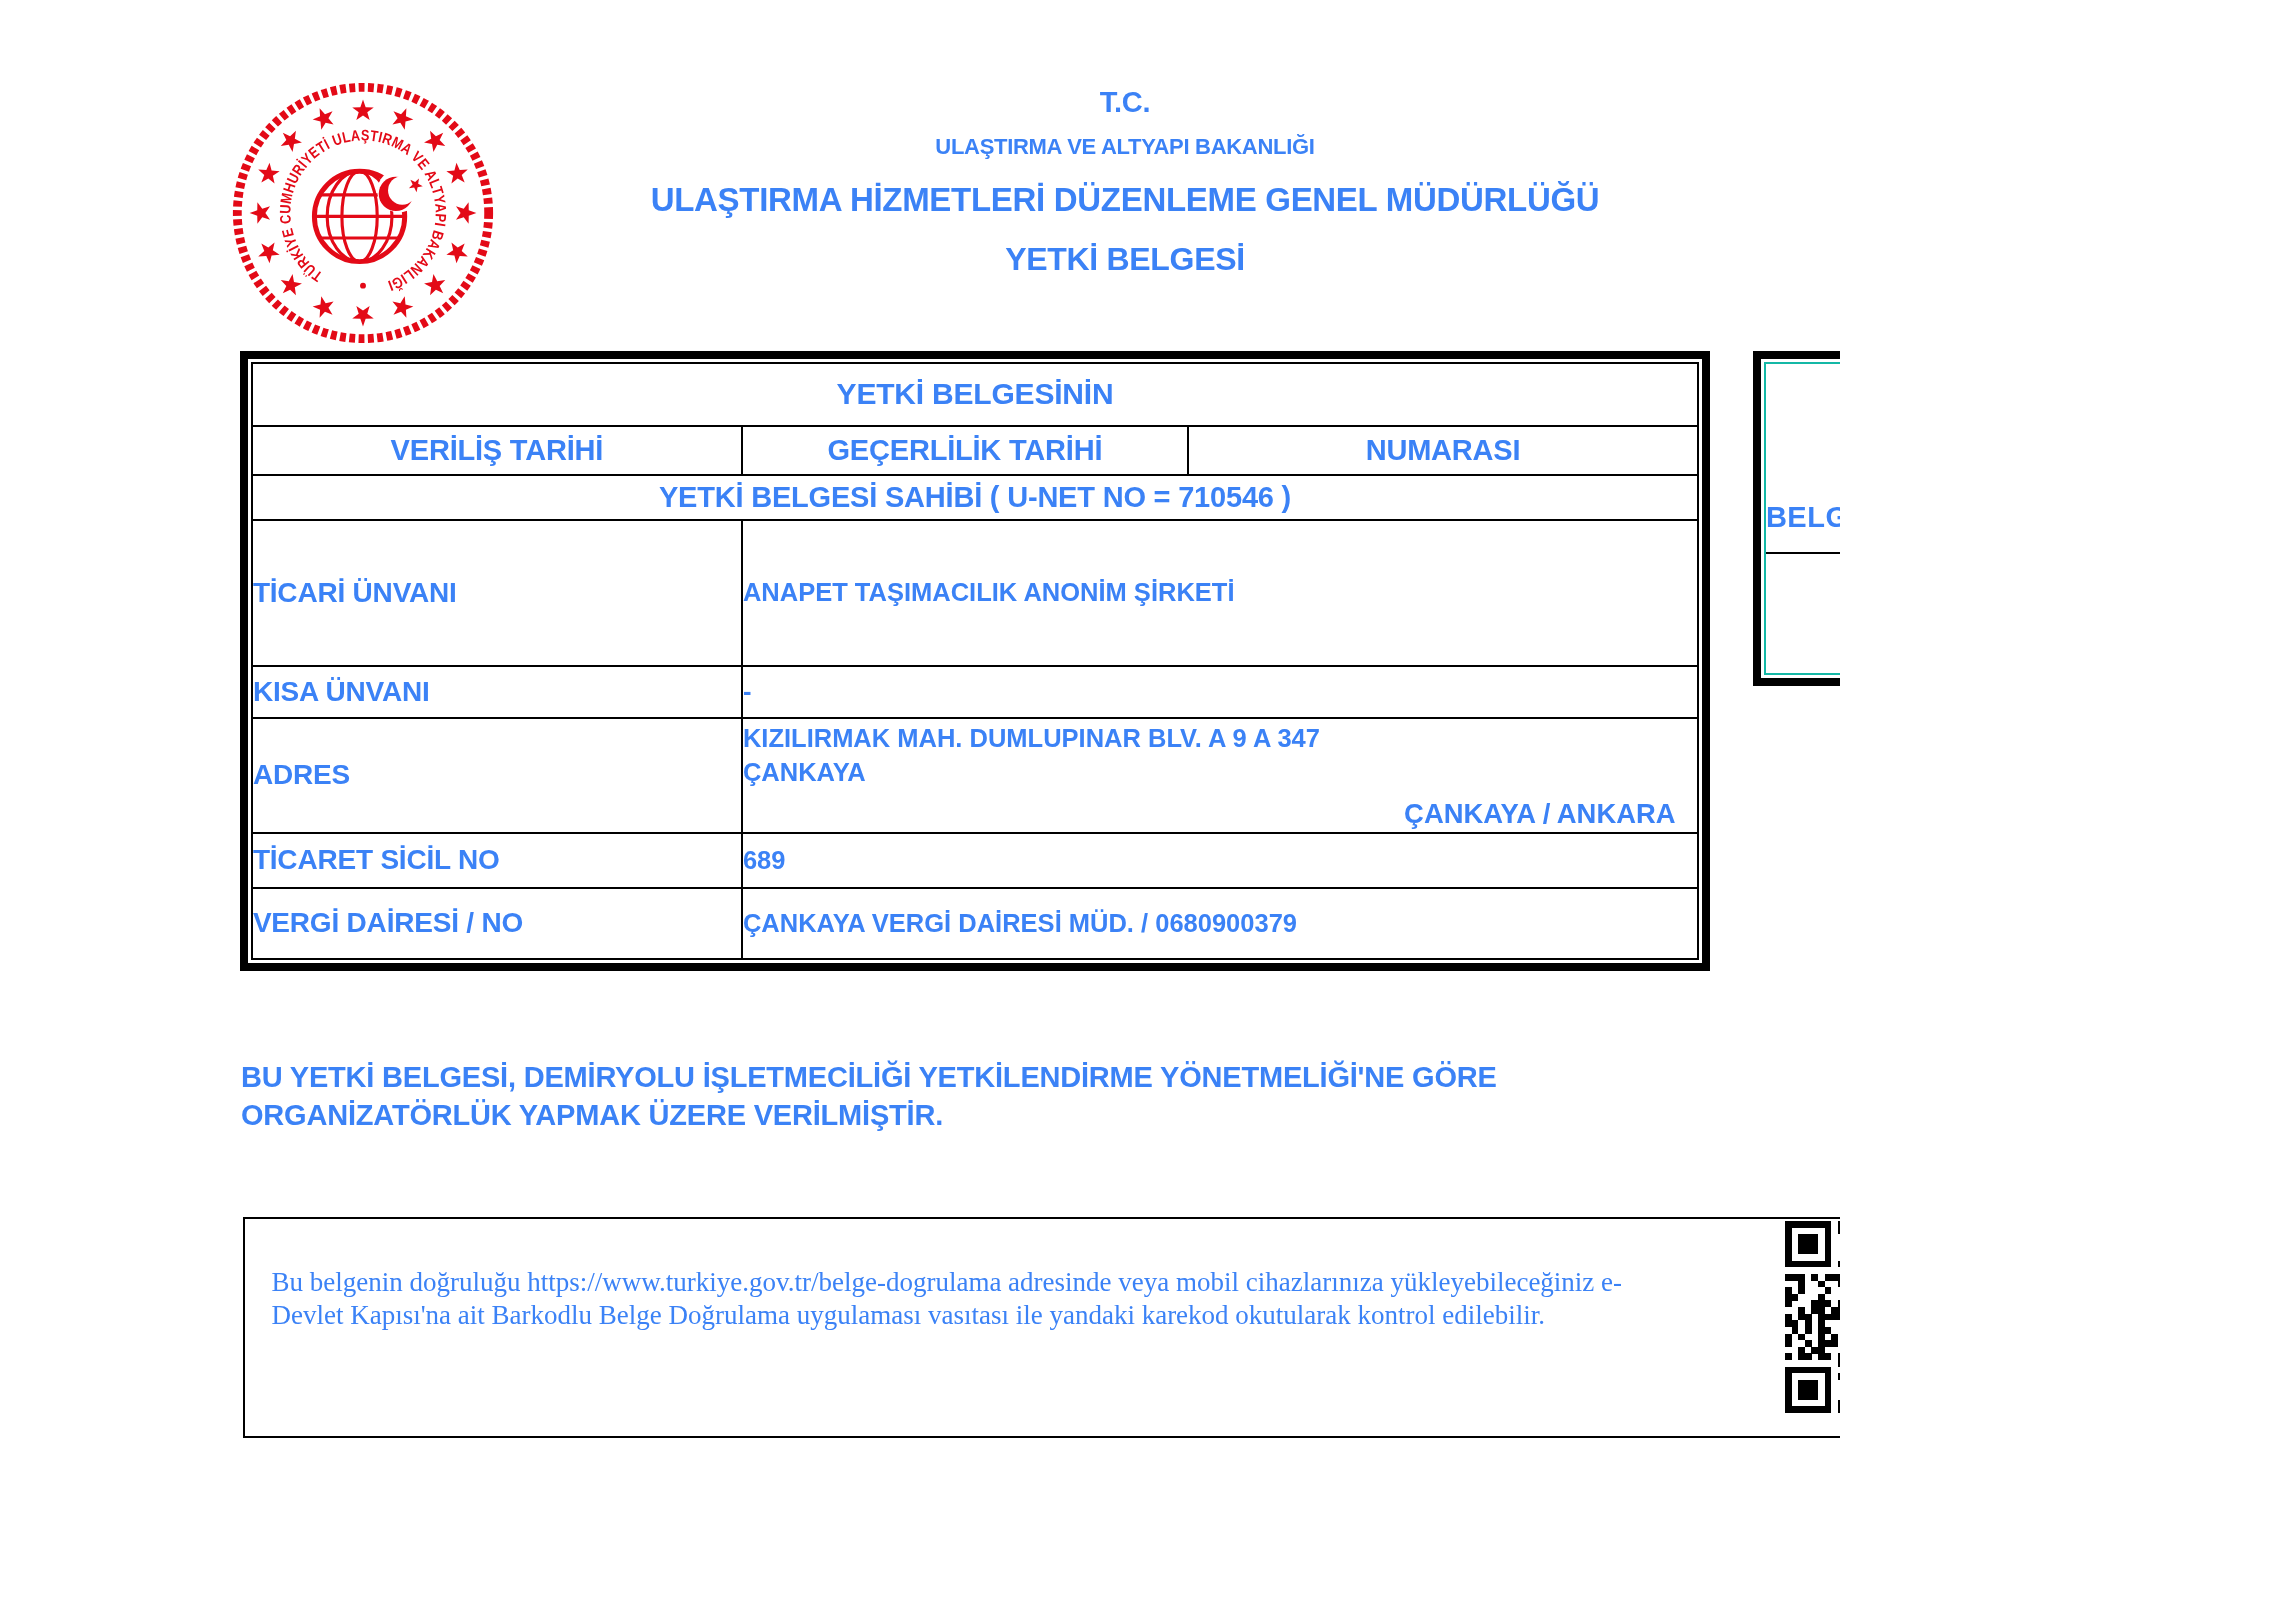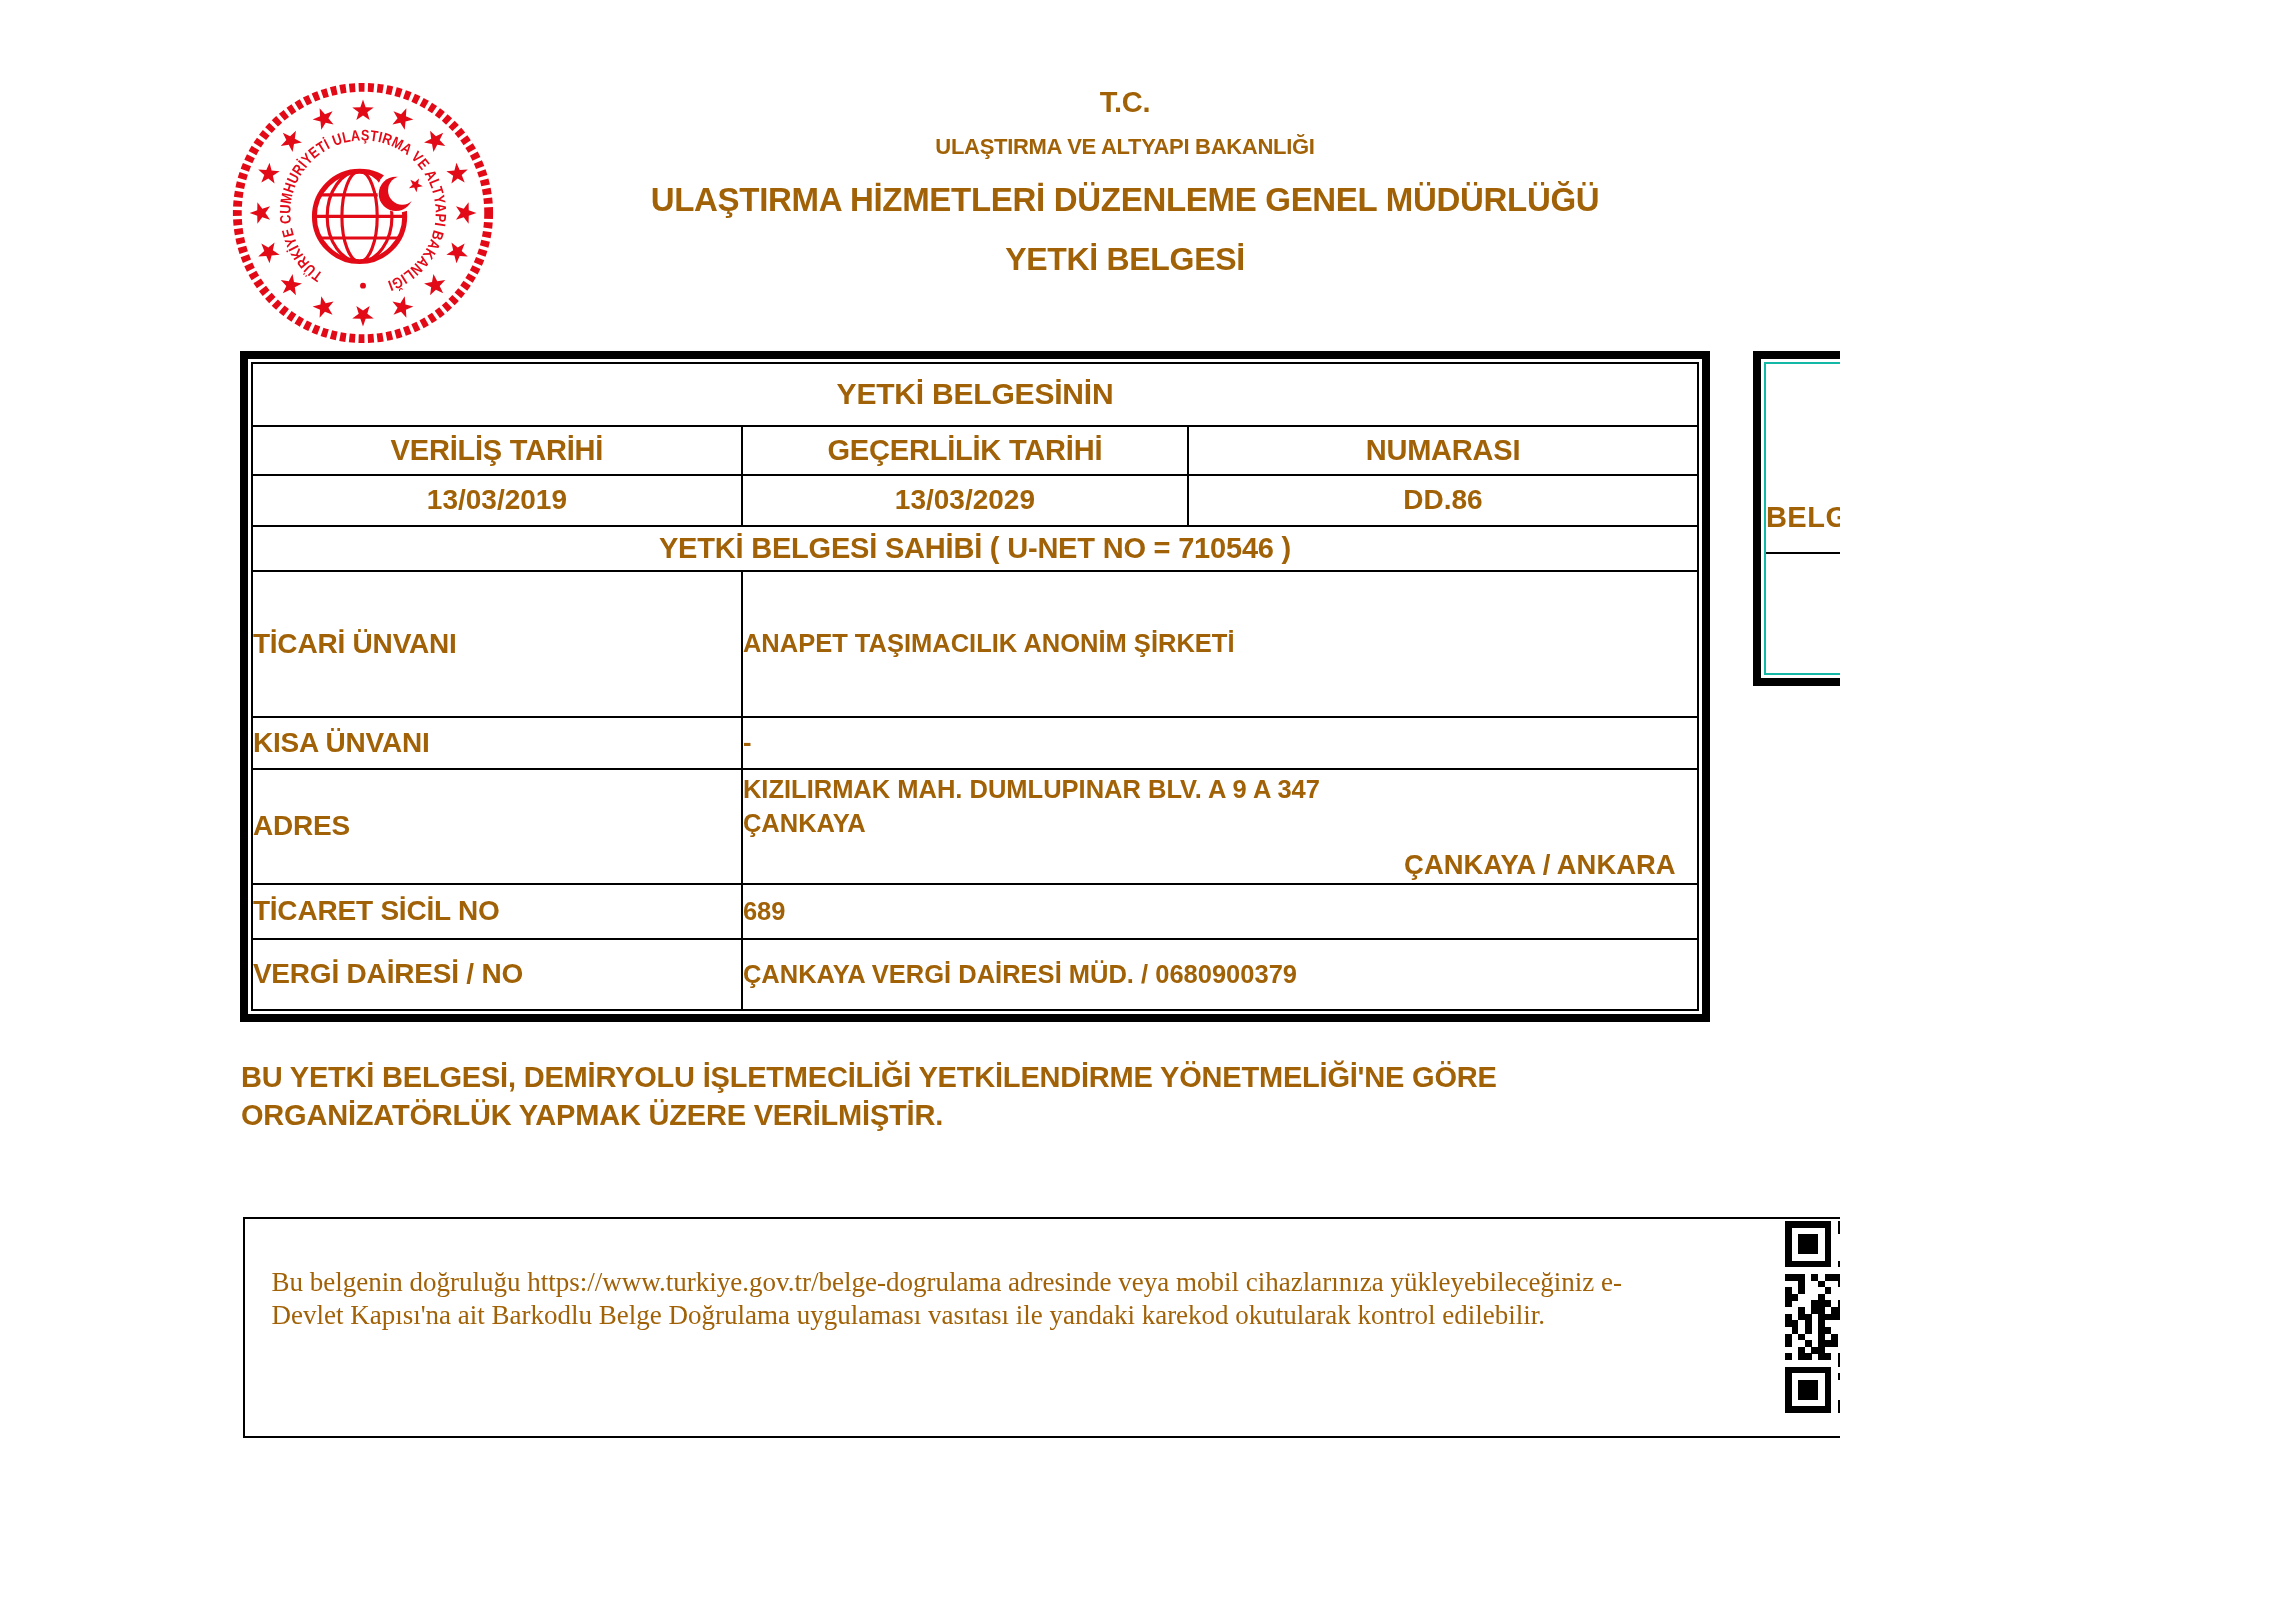--- a/index.html
+++ b/index.html
@@ -1,17 +1,17 @@
 <!DOCTYPE html>
 <html><head>
 <meta charset="utf-8">
 <style>
   html,body{margin:0;padding:0;background:#fff;}
   .page{position:relative;width:1840px;height:1620px;background:#ffffff;
-        font-family:"Liberation Sans",sans-serif;color:#a16207;overflow:hidden;}
+        font-family:"Liberation Sans",sans-serif;color:#3b82f6;overflow:hidden;}
 
   
   .seal{position:absolute;left:228px;top:78px;width:270px;height:270px;}
   .header-block{position:absolute;left:412px;top:88px;width:1426px;text-align:center;
                 font-weight:bold;letter-spacing:-0.3px;}
   .h-tc{font-size:29px;line-height:29px;}
   .h-ministry{font-size:22px;line-height:33px;margin-top:12.7px;text-align:center;}
   .h-directorate{font-size:33px;line-height:33px;margin-top:20.6px;}
   .h-title{font-size:32px;line-height:32px;margin-top:26.5px;}
 
@@ -202,25 +202,20 @@
           <col>
         </colgroup>
       <tbody>
           <tr class="r1">
         <td colspan="3" class="cc sec-title">YETKİ BELGESİNİN</td>
       </tr>
       <tr class="r2">
         <td class="cc col-h">VERİLİŞ TARİHİ</td>
         <td class="cc col-h">GEÇERLİLİK TARİHİ</td>
         <td class="cc col-h">NUMARASI</td>
-      </tr>
-      <tr class="r3">
-        <td class="cc val-c">13/03/2019</td>
-        <td class="cc val-c">13/03/2029</td>
-        <td class="cc val-c">DD.86</td>
       </tr>
       <tr class="r4">
         <td colspan="3" class="cc owner">YETKİ BELGESİ SAHİBİ ( U-NET NO = 710546 )</td>
       </tr>
       <tr class="r5">
         <td class="lbl">TİCARİ ÜNVANI</td>
         <td colspan="2" class="val">ANAPET TAŞIMACILIK ANONİM ŞİRKETİ</td>
       </tr>
       <tr class="r6">
         <td class="lbl">KISA ÜNVANI</td>

